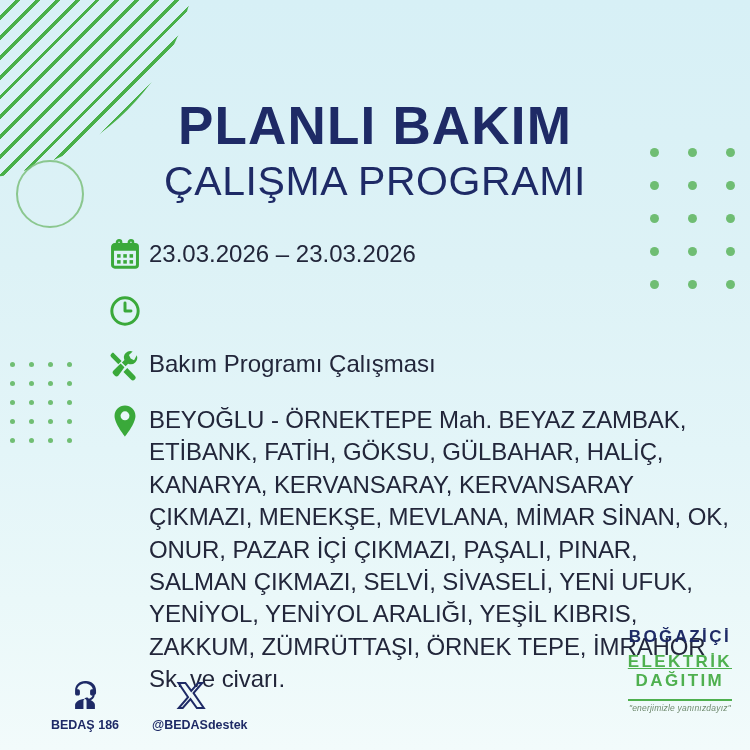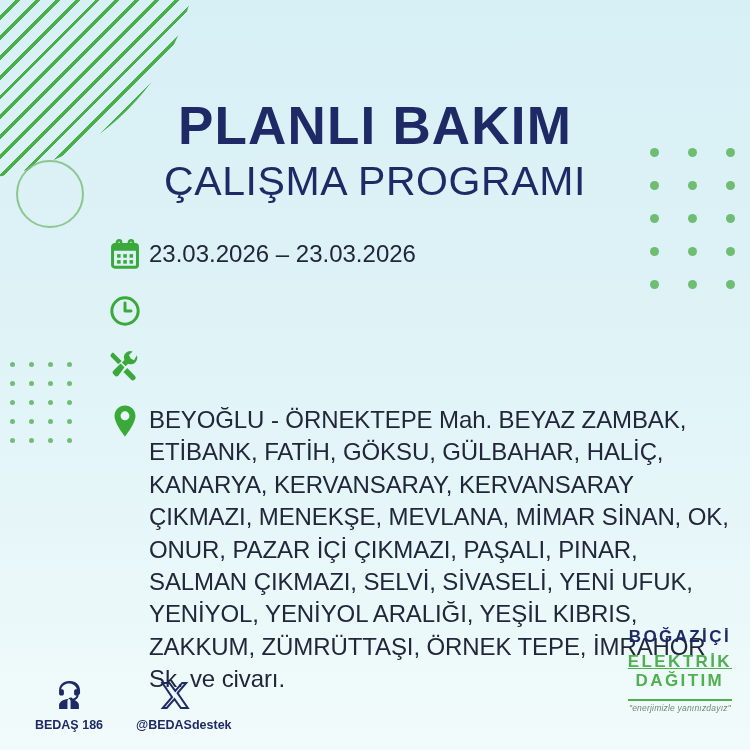--- a/index.html
+++ b/index.html
@@ -56,21 +56,21 @@
   .row { display:flex; align-items:flex-start; margin-bottom:16px; }
   .row .ico { width:48px; flex:0 0 48px; display:flex; align-items:flex-start; justify-content:center; padding-top:2px; }
   .row .txt { font-size:24px; color:#22263a; line-height:1.32; padding-top:2px; }
   #row-date { margin-bottom:20px; }
   #row-time { margin-bottom:18px; }
   #row-work { margin-bottom:20px; }
   #row-addr .txt { letter-spacing:-.1px; line-height:1.35; width:600px; }
 
   
   #footer { position:absolute; left:0; bottom:18px; width:100%; }
-  #contacts { position:absolute; left:30px; bottom:0; display:flex; gap:28px; }
+  #contacts { position:absolute; left:46px; bottom:0; display:flex; gap:28px; }
   .contact { width:78px; text-align:center; }
   .contact .cico { height:38px; display:flex; align-items:flex-end; justify-content:center; }
   .contact .clabel { font-size:12.5px; font-weight:bold; color:#1e2a66; margin-top:6px; white-space:nowrap; }
 
   #logo { position:absolute; right:18px; bottom:20px; text-align:center; line-height:1; }
   #logo .l1 { font-size:17px; font-weight:bold; color:#1e2a66; letter-spacing:2.4px; }
   #logo .l2 { font-size:17px; font-weight:bold; color:#4fb04f; letter-spacing:2.4px; margin-top:8px;text-decoration:underline; }
   #logo .l3 { font-size:17px; font-weight:bold; color:#4fb04f; letter-spacing:2.4px; margin-top:2px;
               border-bottom:2px solid #4fb04f; padding-bottom:10px; }
   #logo .l4 { font-size:8.5px; color:#6f8a6f; font-style:italic; margin-top:3px; letter-spacing:.2px; }
@@ -162,20 +162,21 @@
     <div class="ico">
       <svg width="34" height="34" viewBox="0 0 24 24">
         <g fill="#3aa93a">
           <path d="M20.3 5.2a4.6 4.6 0 0 1-6.1 5.9l-1.8 1.8-2.6-2.6 1.8-1.8A4.6 4.6 0 0 1 17.4 2.4l-2.6 2.6 1.2 2.4 2.4 1.2 1.9-3.4z"></path>
           <path d="M11.6 13.6 8.9 10.9 3.9 15.9a1.9 1.9 0 0 0 0 2.7l.8.8a1.9 1.9 0 0 0 2.7 0z"></path>
           <path d="M3.4 3.1 2.2 4.3a1.4 1.4 0 0 0 0 2l5.1 5.1 2.3-2.3-5.1-5.1a1.4 1.4 0 0 0-1.1-.9z"></path>
           <path d="M13.6 14.2 18.9 19.5a1.9 1.9 0 0 1-2.7 2.7L10.9 16.9z"></path>
         </g>
       </svg>
     </div>
+    <div class="txt">Bakım Programı Çalışması</div>
   </div>
 
   <div class="row" id="row-addr">
     <div class="ico">
       <svg width="32" height="34" viewBox="0 0 24 26">
         <path d="M12 1.2c-4.4 0-8 3.5-8 7.9 0 5.9 8 15.7 8 15.7s8-9.8 8-15.7c0-4.4-3.6-7.9-8-7.9z" fill="#3aa93a"></path>
         <circle cx="12" cy="9" r="3.4" fill="#eaf7fa"></circle>
       </svg>
     </div>
     <div class="txt">BEYOĞLU - ÖRNEKTEPE Mah. BEYAZ ZAMBAK, ETİBANK, FATİH, GÖKSU, GÜLBAHAR, HALİÇ, KANARYA, KERVANSARAY, KERVANSARAY ÇIKMAZI, MENEKŞE, MEVLANA, MİMAR SİNAN, OK, ONUR, PAZAR İÇİ ÇIKMAZI, PAŞALI, PINAR, SALMAN ÇIKMAZI, SELVİ, SİVASELİ, YENİ UFUK, YENİYOL, YENİYOL ARALIĞI, YEŞİL KIBRIS, ZAKKUM, ZÜMRÜTTAŞI, ÖRNEK TEPE, İMRAHOR Sk. ve civarı.</div>

